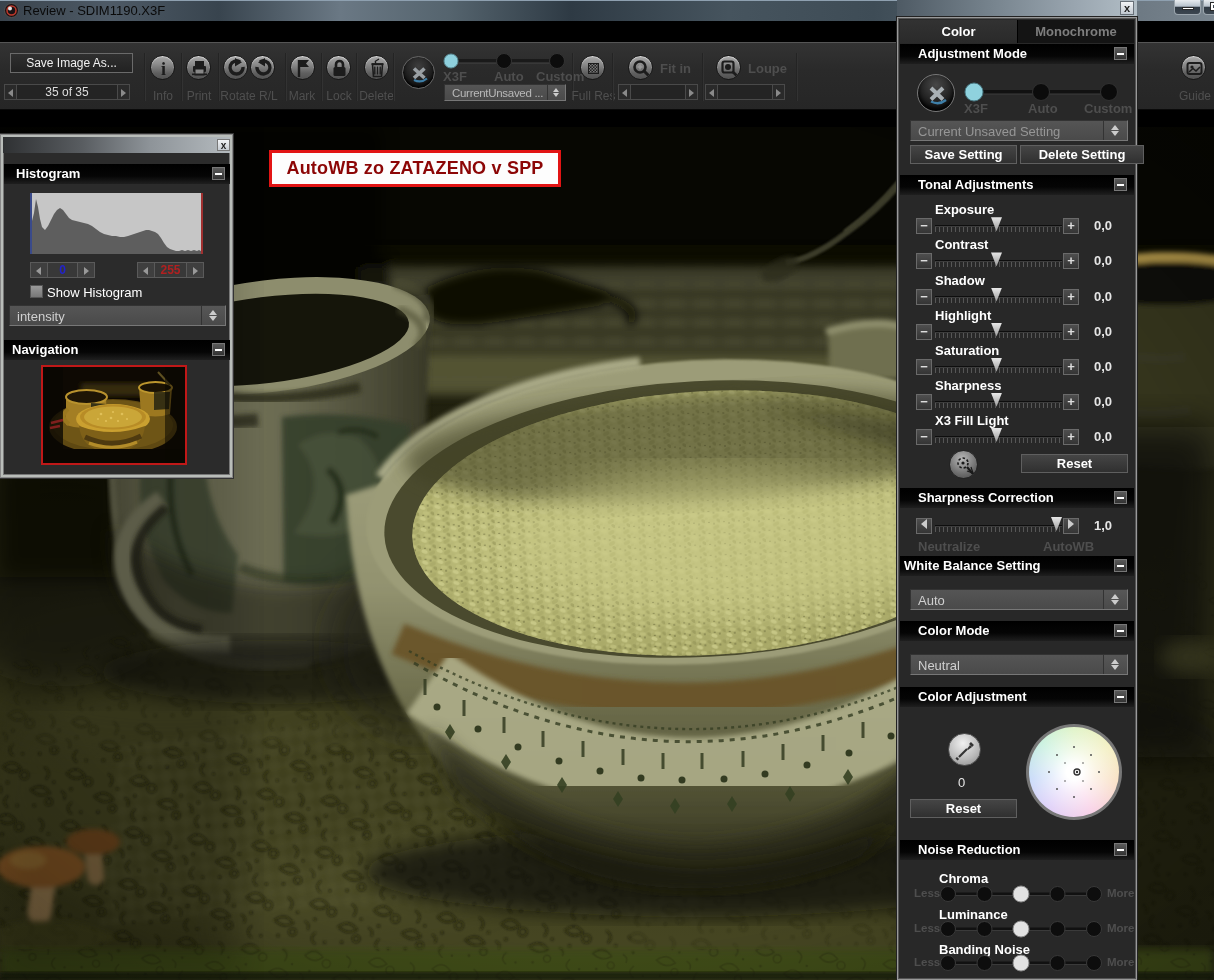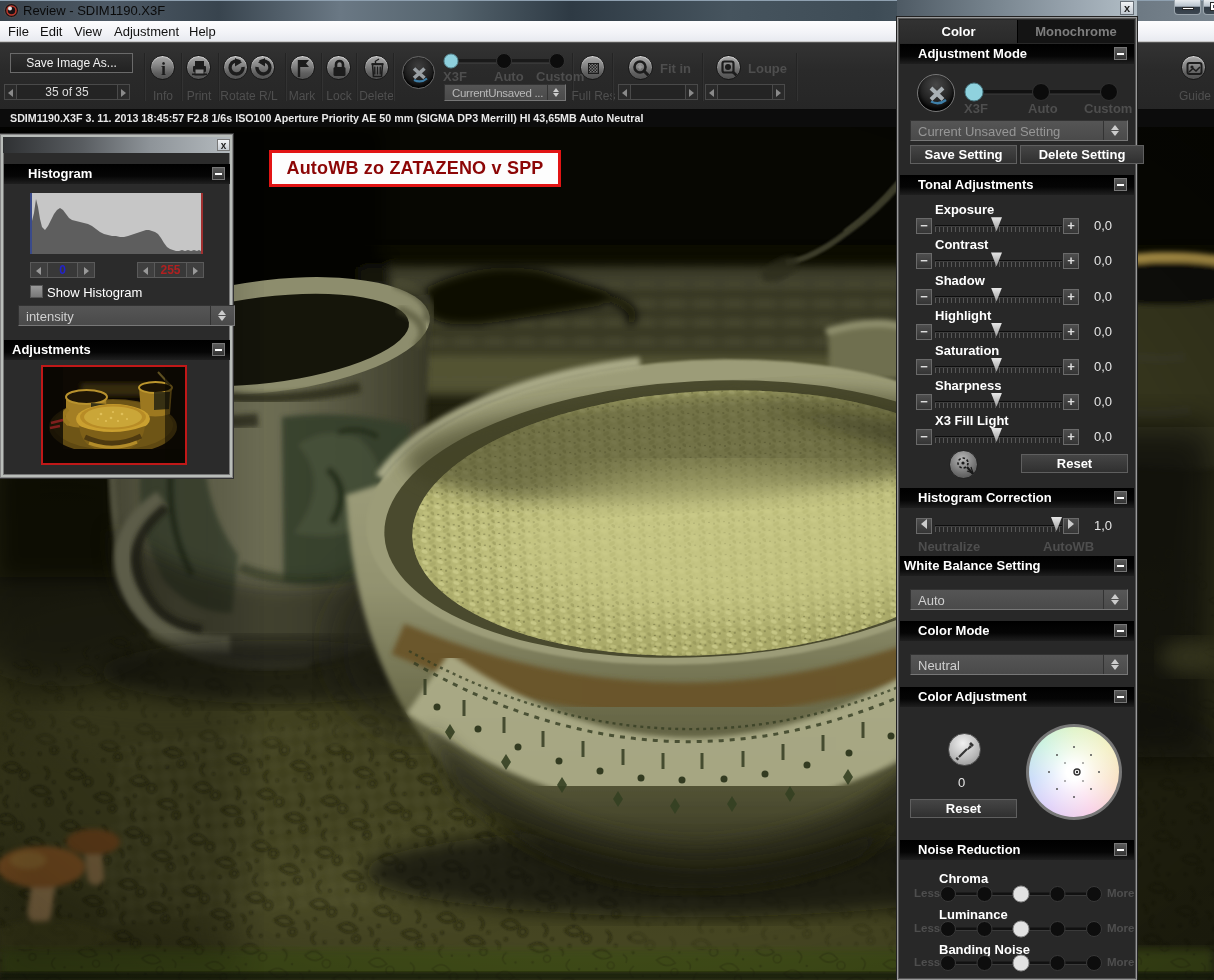--- a/index.html
+++ b/index.html
@@ -34,21 +34,21 @@
 .dd{position:absolute;height:21px;background:linear-gradient(#555,#4a4a4a);border:1px solid #777;border-top-color:#333;border-left-color:#333;color:#b8b8b8;font-size:13px}
 .dd .tx{position:absolute;left:7px;top:3px}
 .dd .sp{position:absolute;right:0;top:0;bottom:0;width:24px;border-left:1px solid #333;background:linear-gradient(#575757,#4a4a4a)}
 .dd .up{position:absolute;left:7px;top:4px;width:0;height:0;border:4.5px solid transparent;border-bottom:5px solid #ccc;border-top:none}
 .dd .dn{position:absolute;left:7px;bottom:4px;width:0;height:0;border:4.5px solid transparent;border-top:5px solid #ccc;border-bottom:none}
 
 .sl-min,.sl-plus{position:absolute;width:16px;height:16px;background:linear-gradient(#4e4e4e,#353535);border:1px solid #6a6a6a;color:#ddd;font-size:13px;font-weight:bold;text-align:center;line-height:14px}
 .track{position:absolute;height:2px;background:#0e0e0e;border-bottom:1px solid #3d3d3d}
 .ticks{position:absolute;height:5px;background:repeating-linear-gradient(90deg,#565656 0 1px,transparent 1px 4px)}
 .thumb{position:absolute;width:11px;height:14px;background:linear-gradient(#e8e8e8,#9a9a9a);clip-path:polygon(0 0,100% 0,50% 100%)}
-.val{position:absolute;color:#e5e5e5;font-size:13px;font-weight:normal}
+.val{position:absolute;color:#e5e5e5;font-size:13px;font-weight:bold}
 .slabel{position:absolute;color:#fff;font-size:13px;font-weight:bold}
 .glabel{position:absolute;color:#4e4e4e;font-size:13px;font-weight:bold}
 .ddsm .sp{width:18px}
 .ddsm .up{border-width:3.5px;border-bottom-width:4px;top:3px;left:5px}
 .ddsm .dn{border-width:3.5px;border-top-width:4px;bottom:3px;left:5px}
 </style></head>
 <body>
 <div id="screen">
 
 <div id="titlebar">
@@ -59,27 +59,20 @@
       </svg>
  <span class="tt">Review - SDIM1190.X3F</span>
  <div class="abs" style="left:1174px;top:0;width:27px;height:15px;background:linear-gradient(#e8ecef,#b8c2cc 45%,#303a44 50%,#3c4650);border:1px solid #9aa4ac;border-top:none;border-radius:0 0 4px 4px">
    <div class="abs" style="left:7px;top:7px;width:12px;height:3px;background:#fff;border:1px solid #2a2a2a"></div>
       </div>
  <div class="abs" style="left:1203px;top:0;width:27px;height:15px;background:linear-gradient(#e8ecef,#b8c2cc 45%,#303a44 50%,#3c4650);border:1px solid #9aa4ac;border-top:none;border-radius:0 0 4px 4px">
    <div class="abs" style="left:7px;top:3px;width:9px;height:7px;background:#3c4650;border:2px solid #fff;outline:1px solid #2a2a2a"></div>
       </div>
 </div>
 
-<div id="menubar">
- <span style="left:8px">File</span>
-      <span style="left:40px">Edit</span>
-      <span style="left:74px">View</span>
-      <span style="left:114px">Adjustment</span>
-      <span style="left:189px">Help</span>
-</div>
 
 <div id="toolbar">
  <div id="savebtn">Save Image As...</div>
  <div class="pager">
         <div class="arrL" style="left:3px"></div>
         <div class="pf">35 of 35</div>
         <div class="arrR" style="right:3px"></div>
       </div>
  <div class="sep" style="left:144px"></div>
 
@@ -224,21 +217,20 @@
  <div class="cbtn" style="left:1181px">
         <svg width="25" height="25" viewBox="0 0 25 25">
           <rect x="5.5" y="7" width="14" height="11" rx="2" fill="none" stroke="#1c1c1c" stroke-width="2"></rect>
           <circle cx="10" cy="11" r="1.6" fill="#1c1c1c"></circle>
           <path d="M7 16 l4-3.5 3 2.5 4-4" stroke="#1c1c1c" stroke-width="1.6" fill="none"></path>
         </svg>
       </div>
  <div class="tlabel" style="left:1175px;width:40px">Guide</div>
 </div>
 
-<div id="infobar" style="font-size:10.7px">SDIM1190.X3F 3. 11. 2013 18:45:57 F2.8 1/6s ISO100 Aperture Priority AE 50 mm (SIGMA DP3 Merrill) HI 43,65MB Auto Neutral</div>
 
 <svg class="abs" style="left:0;top:127px" width="1214" height="853" viewBox="0 0 1214 853">
 <defs>
  <linearGradient id="bg" x1="0" y1="0" x2="0" y2="1">
   <stop offset="0" stop-color="#070704"></stop>
           <stop offset="0.14" stop-color="#0a0a05"></stop>
           <stop offset="0.23" stop-color="#13130a"></stop>
           <stop offset="0.32" stop-color="#222211"></stop>
           <stop offset="0.45" stop-color="#2e2e16"></stop>
           <stop offset="0.62" stop-color="#37371a"></stop>
@@ -476,21 +468,21 @@
 <rect width="1214" height="853" fill="url(#vig)"></rect>
 <rect x="0" y="0" width="240" height="853" fill="#000" opacity="0.18" filter="url(#b16)"></rect>
 </svg>
 
 <div class="abs" style="left:269px;top:150px;width:292px;height:37px;background:#fdfdfd;border:3px solid #e21414"></div>
 <div class="abs" style="left:276px;top:157px;width:278px;height:23px;color:#8c0606;font-size:18px;font-weight:bold;text-align:center;line-height:23px;letter-spacing:0.2px">AutoWB zo ZATAZENO v SPP</div>
 
 <div class="abs" style="left:0;top:134px;width:233px;height:344px;background:#2b2b2b;border:1px solid #888;box-shadow:0 0 0 1px #333,inset 0 0 0 2px #b9bdb9,inset 0 0 0 3px #777">
  <div class="abs" style="left:2px;top:2px;width:227px;height:16px;background:linear-gradient(90deg,#2f3133,#595d61 35%,#8e9499 65%,#b4babe)"></div>
  <div class="abs" style="left:216px;top:4px;width:13px;height:12px;background:linear-gradient(#f2f4f6,#c6ccd2);border:1px solid #787878;font-size:10px;font-weight:bold;color:#222;text-align:center;line-height:11px">x</div>
- <div class="hdr" style="left:3px;top:29px;width:226px;padding-left:24px">Histogram</div>
+ <div class="hdr" style="left:3px;top:29px;width:226px;padding-left:12px">Histogram</div>
  <div class="mb" style="left:211px;top:32px">
         <i></i>
       </div>
 
  <div class="abs" style="left:29px;top:58px;width:173px;height:61px;background:#c6c6c6;border-left:2px solid #3a4a8a;border-right:2px solid #a03030">
   <svg width="169" height="61" viewBox="0 0 169 61" preserveAspectRatio="none">
    <path d="M0 61 L0 28 L2 20 L4 6 L6 14 L8 26 L10 34 L13 37 L16 33 L19 27 L22 21 L25 17 L28 15 L31 17 L34 21 L37 25 L40 27 L44 28 L48 29 L52 30 L56 31 L60 33 L64 36 L68 39 L72 41 L76 42 L80 43 L84 43 L88 44 L92 44 L96 43 L99 42 L102 41 L105 40 L108 39 L111 38 L114 37 L117 37 L120 38 L123 39 L126 41 L129 45 L132 50 L135 54 L138 56 L141 57 L144 58 L147 58 L150 57 L153 58 L156 57 L159 58 L162 57 L165 58 L167 57 L169 58 L169 61 Z" fill="#5e5e5e"></path>
   </svg>
  </div>
 
@@ -501,28 +493,28 @@
  </div>
  <div class="abs" style="left:136px;top:127px;width:67px;height:16px;background:#3f3f3f;border:1px solid #5a5a5a">
    <div class="arrL" style="left:5px;top:4px;border-right-color:#999"></div>
    <div class="abs" style="left:16px;top:0;width:33px;height:14px;border-left:1px solid #5a5a5a;border-right:1px solid #5a5a5a;background:#383838;color:#b02020;font-size:12px;font-weight:bold;text-align:center;line-height:14px">255</div>
    <div class="arrR" style="right:5px;top:4px;border-left-color:#999"></div>
  </div>
 
  <div class="abs" style="left:29px;top:150px;width:13px;height:13px;background:linear-gradient(#9a9a9a,#787878);border:1px solid #555"></div>
  <div class="slabel" style="left:46px;top:150px;font-weight:normal;font-size:13px">Show Histogram</div>
 
- <div class="dd" style="left:17px;top:170px;width:217px">
+ <div class="dd" style="left:8px;top:170px;width:217px">
         <span class="tx" style="color:#d0d0d0">intensity</span>
         <span class="sp">
           <i class="up"></i>
           <i class="dn"></i>
         </span>
       </div>
- <div class="hdr" style="left:3px;top:205px;width:226px;padding-left:8px">Adjustments</div>
+ <div class="hdr" style="left:3px;top:205px;width:226px;padding-left:8px">Navigation</div>
  <div class="mb" style="left:211px;top:208px">
         <i></i>
       </div>
 
  <div class="abs" style="left:40px;top:230px;width:146px;height:100px;border:2px solid #c01818;background:#1c1408">
   <svg width="142" height="96" viewBox="0 0 142 96">
    <rect width="142" height="96" fill="#0e0903"></rect>
    <ellipse cx="70" cy="60" rx="64" ry="28" fill="#5e4812"></ellipse>
    <ellipse cx="70" cy="58" rx="60" ry="25" fill="#6e5516"></ellipse>
    <rect x="38" y="16" width="66" height="13" rx="2" fill="#352a0e" filter="url(#b2)"></rect>
@@ -651,21 +643,21 @@
   <div class="abs" style="left:51px;top:432px;width:29px;height:29px;border-radius:50%;background:radial-gradient(circle at 45% 30%,#b8b8b8,#6a6a6a 65%,#484848);border:1px solid #222">
    <svg width="29" height="29" viewBox="0 0 29 29">
               <g fill="none" stroke="#1a1a1a">
                 <circle cx="13" cy="12" r="5" stroke-width="1.6" stroke-dasharray="2.5 2"></circle>
                 <circle cx="13" cy="12" r="1.6" fill="#1a1a1a" stroke="none"></circle>
                 <path d="M17 16 l6 7" stroke-width="2.2"></path>
                 <path d="M21 16 l2 6 -6 -2" stroke-width="1.2"></path>
               </g>
             </svg></div>
   <div class="btn" style="left:123px;top:436px;width:107px;height:19px;line-height:18px">Reset</div>
-  <div class="hdr" style="left:2px;top:470px;width:234px;padding-left:18px">Histogram Correction</div>
+  <div class="hdr" style="left:2px;top:470px;width:234px;padding-left:18px">Sharpness Correction</div>
   <div class="mb" style="left:216px;top:473px">
             <i></i>
           </div>
   <div class="sl-min" style="left:18px;top:500px"><span style="display:inline-block;width:0;height:0;border:5px solid transparent;border-right:6px solid #ccc;border-left:none;margin-bottom:1px"></span></div>
   <div class="track" style="left:37px;top:507px;width:127px"></div>
   <div class="ticks" style="left:37px;top:509px;width:127px"></div>
   <div class="thumb" style="left:153px;top:499px"></div>
   <div class="sl-plus" style="left:165px;top:500px"><span style="display:inline-block;width:0;height:0;border:5px solid transparent;border-left:6px solid #ccc;border-right:none;margin-bottom:1px"></span></div>
   <div class="val" style="left:196px;top:500px">1,0</div>
   <div class="glabel" style="left:20px;top:521px">Neutralize</div>

